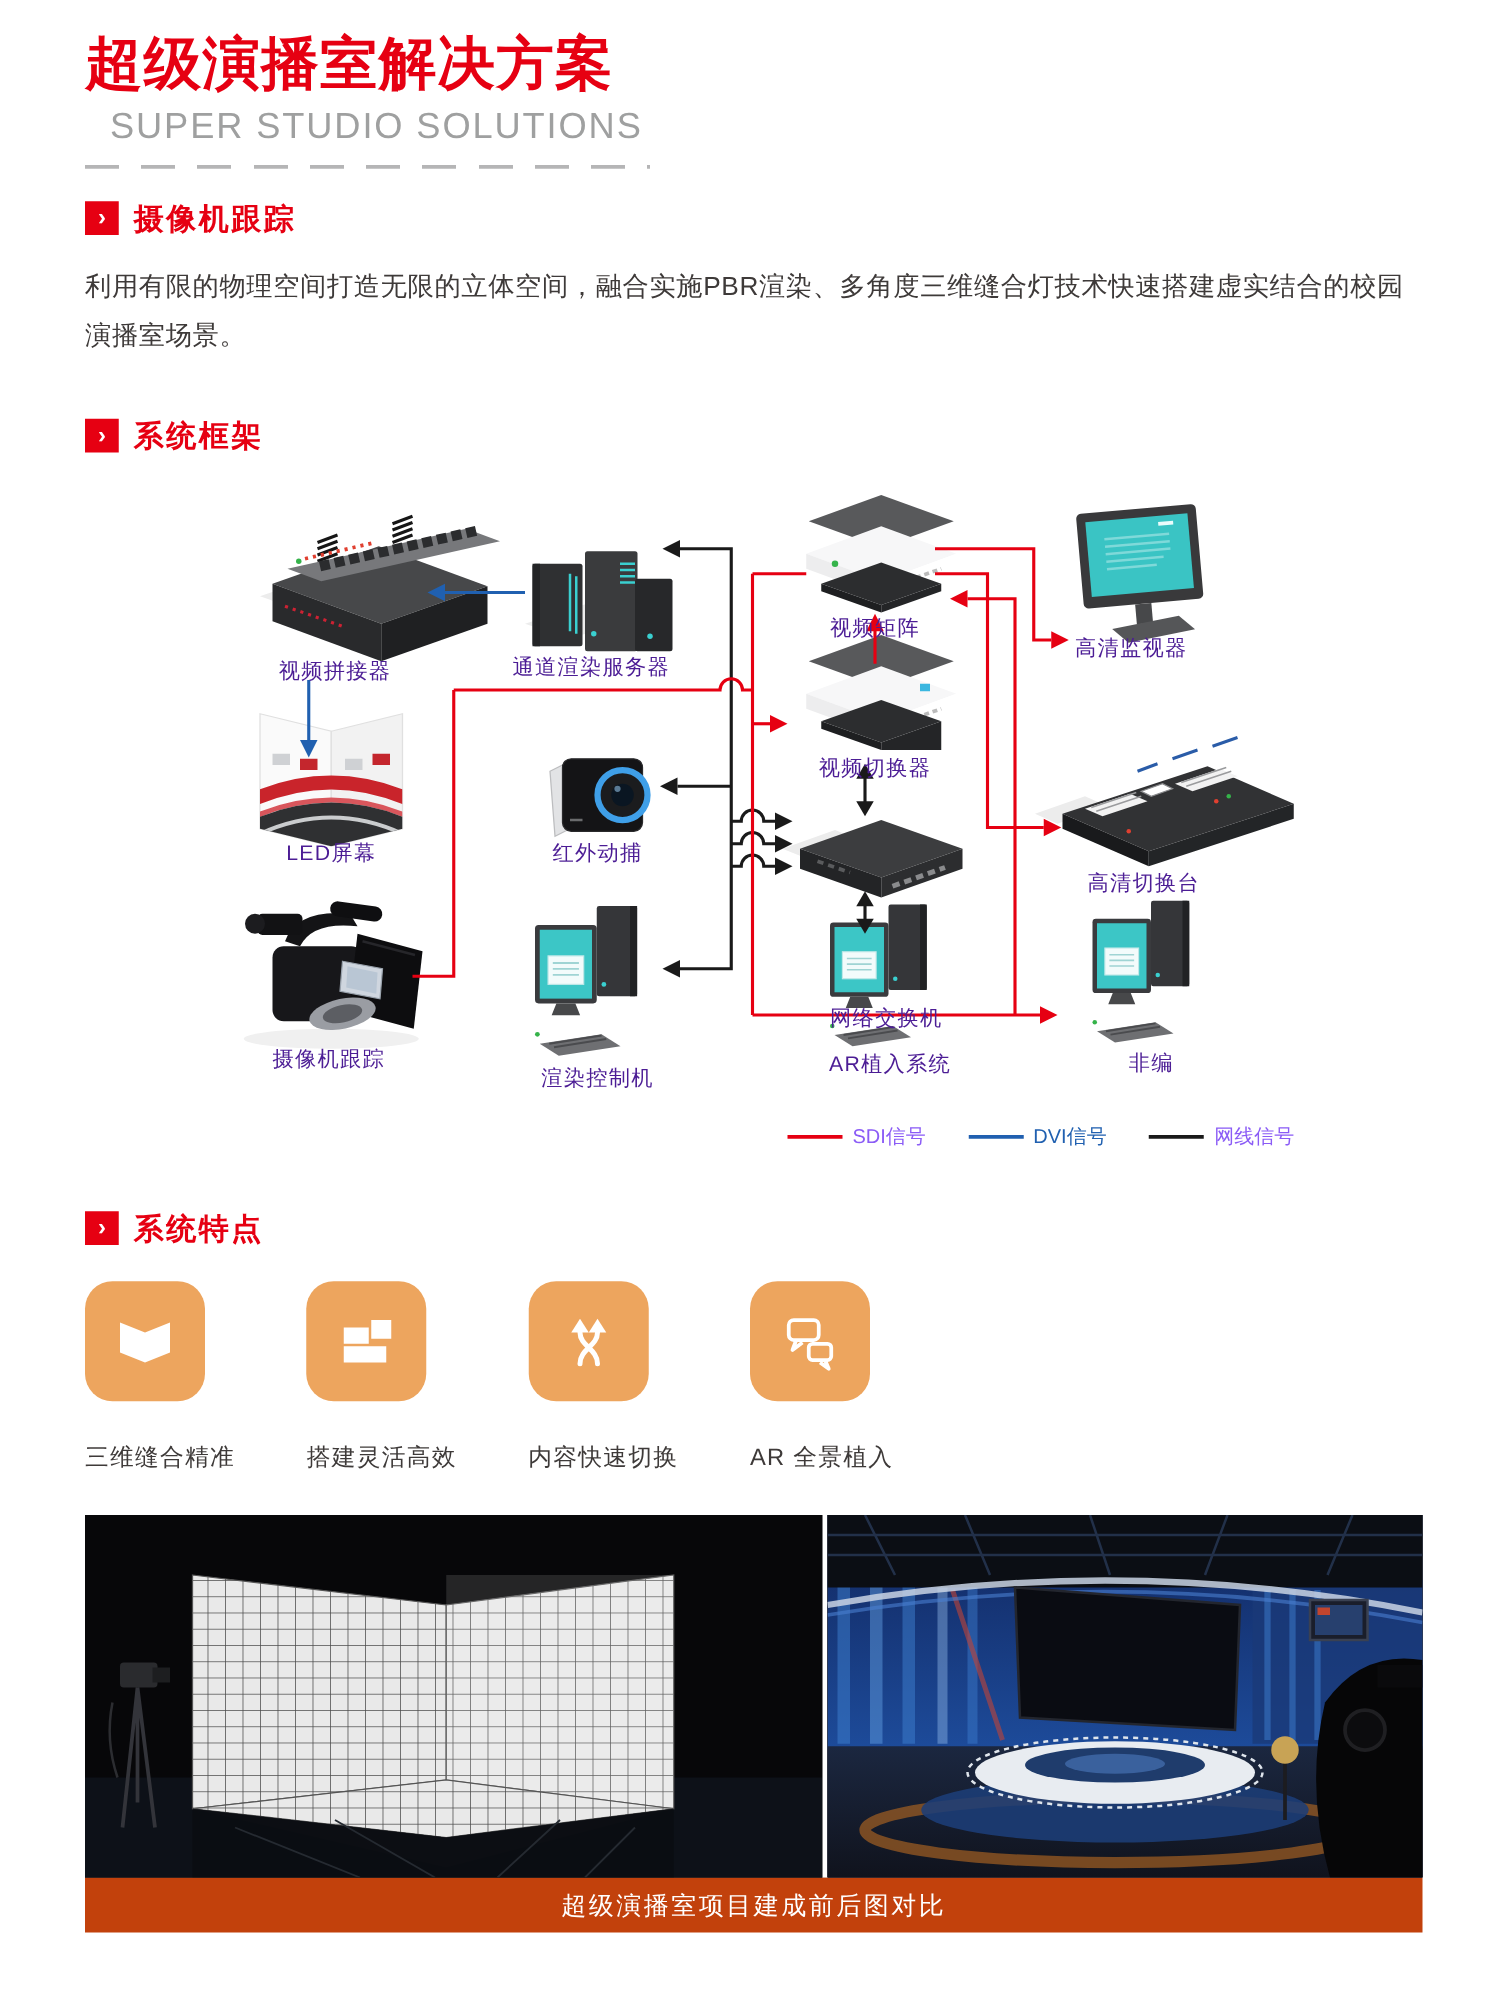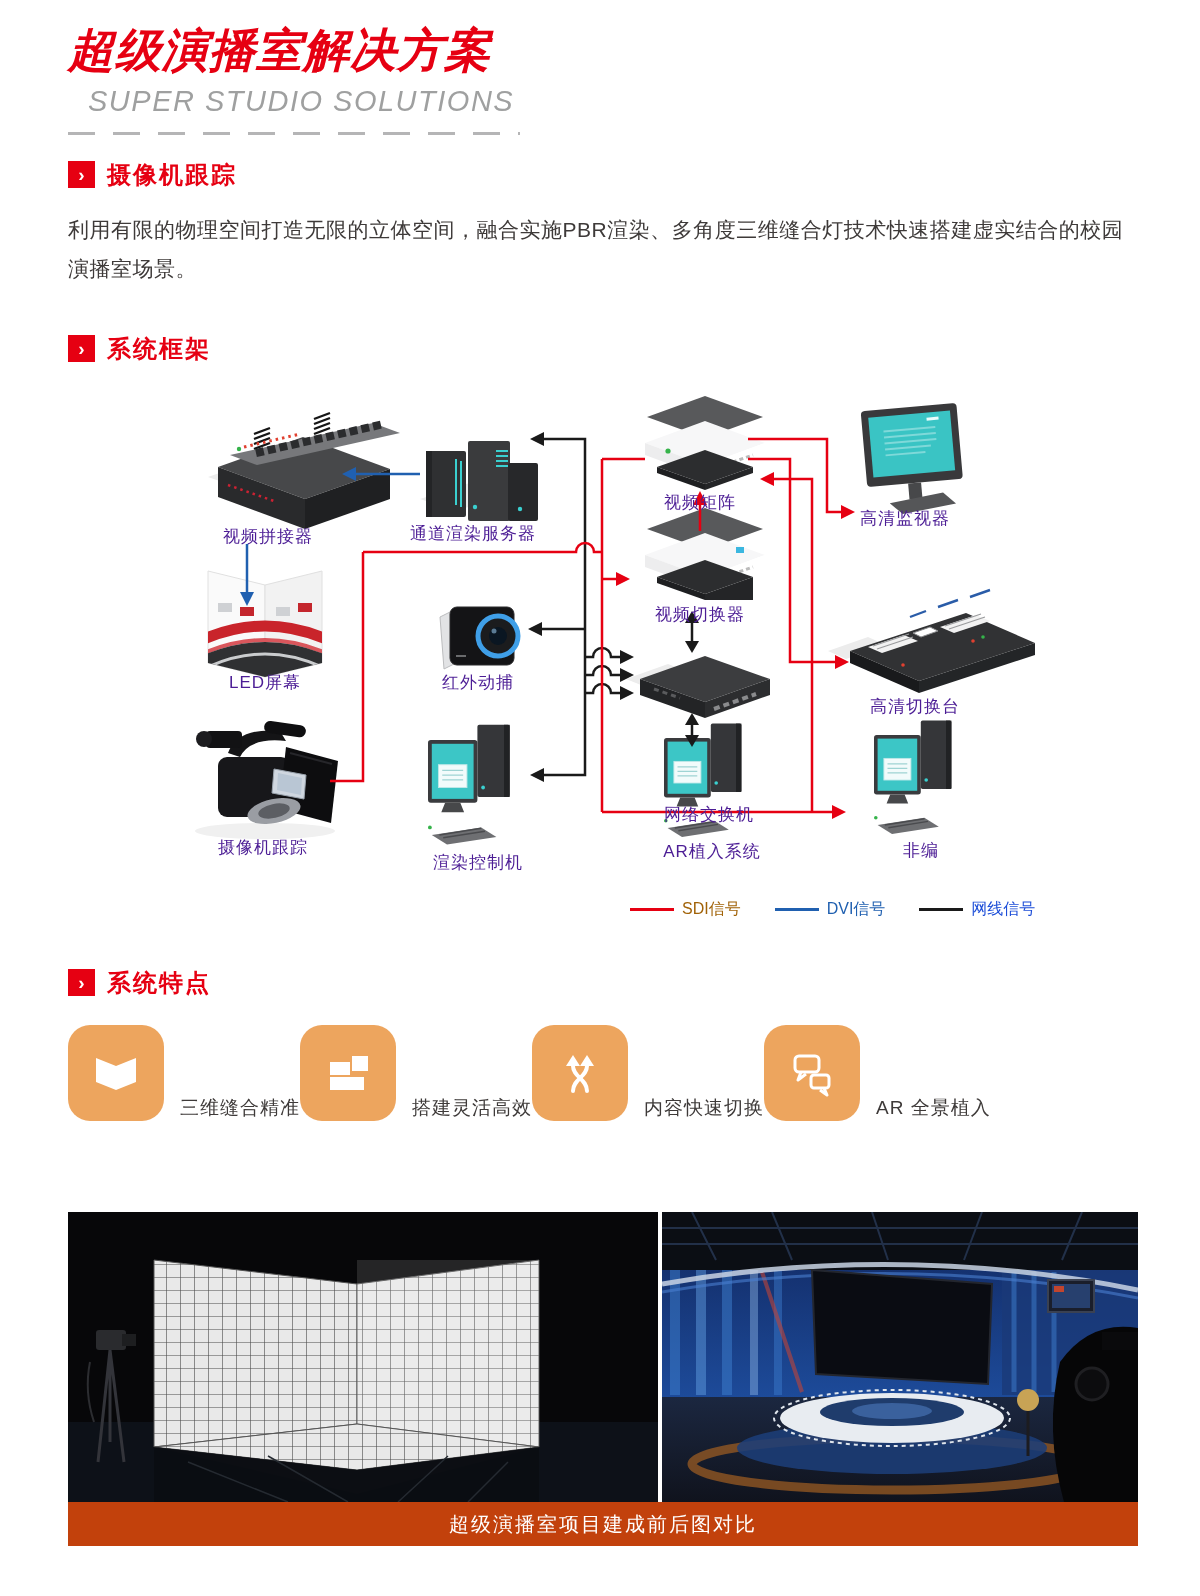--- a/index.html
+++ b/index.html
@@ -3,21 +3,21 @@
 <meta charset="utf-8">
 <style>
   * { margin:0; padding:0; box-sizing:border-box; }
   body {
     width:1200px; height:1596px; background:#ffffff; position:relative;
     font-family:"Liberation Sans","DejaVu Sans",sans-serif; color:#3e3a39; overflow:hidden;
   }
   .page { width:1200px; height:1596px; position:relative; }
 
   
-  .hdr { padding:24px 60px 0 68px;font-style:italic; }
+  .hdr { padding:24px 60px 0 68px; }
   .hdr-title { font-size:46px; font-weight:800; color:#e60012; letter-spacing:1px; line-height:1.15; }
   .hdr-sub { font-size:29px; color:#9fa0a0; letter-spacing:1.5px; margin-top:8px;margin-left:20px; }
   .hdr-dashes { margin-top:14px; width:452px; height:3px;
     background:repeating-linear-gradient(90deg,#b5b5b6 0 27px,transparent 27px 45px); }
 
   
   .sec { display:flex; align-items:center; gap:12px; margin:0 68px; }
   .sec-chevron { width:27px; height:27px; background:#e60012; color:#ffffff; display:flex;
     align-items:center; justify-content:center; font-size:19px; font-weight:bold; line-height:1; }
   .sec-title { font-size:24px; color:#e60012; font-weight:700; letter-spacing:2px; }
@@ -28,27 +28,27 @@
   .para { margin:20px 68px 0 68px; width:1068px; font-size:21px; line-height:1.85; color:#3e3a39; letter-spacing:0.5px; }
 
   
   .diagram { position:relative; width:1072px; height:552px; margin:14px 0 0 68px; }
   .diagram svg.wires { position:absolute; left:0; top:0; }
   .node-label { position:absolute; transform:translateX(-50%); font-size:17px; color:#4c1d95;
     white-space:nowrap; letter-spacing:1px; }
   .legend { position:absolute; left:562px; top:520px; display:flex; gap:34px; align-items:center; }
   .legend-item { display:flex; align-items:center; gap:8px; font-size:16px; }
   .legend-line { width:44px; height:3px; display:inline-block; }
-  .lg-sdi .legend-line { background:#e60012; } .lg-sdi .legend-text { color:#a16207; }
+  .lg-sdi .legend-line { background:#e60012; } .lg-sdi .legend-text { color:#8b5cf6; }
   .lg-dvi .legend-line { background:#2060b0; } .lg-dvi .legend-text { color:#2060b0; }
-  .lg-net .legend-line { background:#1a1a1a; } .lg-net .legend-text { color:#1d4ed8;text-align:right; }
+  .lg-net .legend-line { background:#1a1a1a; } .lg-net .legend-text { color:#8b5cf6;text-align:right; }
 
   
   .features { display:grid; grid-template-columns:repeat(6,1fr); width:1064px; margin:26px 68px 0 68px; }
-  .feature { display:flex; flex-direction:row; align-items:flex-end;gap:16px; }
+  .feature { display:flex; flex-direction:column; align-items:flex-start; }
   .tile { width:96px; height:96px; background:#eda55e; border-radius:22px; display:flex;
     align-items:center; justify-content:center; }
   .feature-label { margin-top:32px; font-size:19px; color:#3e3a39; letter-spacing:1px; white-space:nowrap; }
 
   
   .compare { position:absolute; left:68px; top:1212px; width:1070px; height:334px; }
   .photos { display:flex; width:1070px; height:290px; background:#000; }
   .photo-left { width:590px; height:290px; background:#070709; }
   .photo-gap { width:4px; height:290px; background:#ffffff; }
   .photo-right { width:476px; height:290px; background:#0c1227; }

